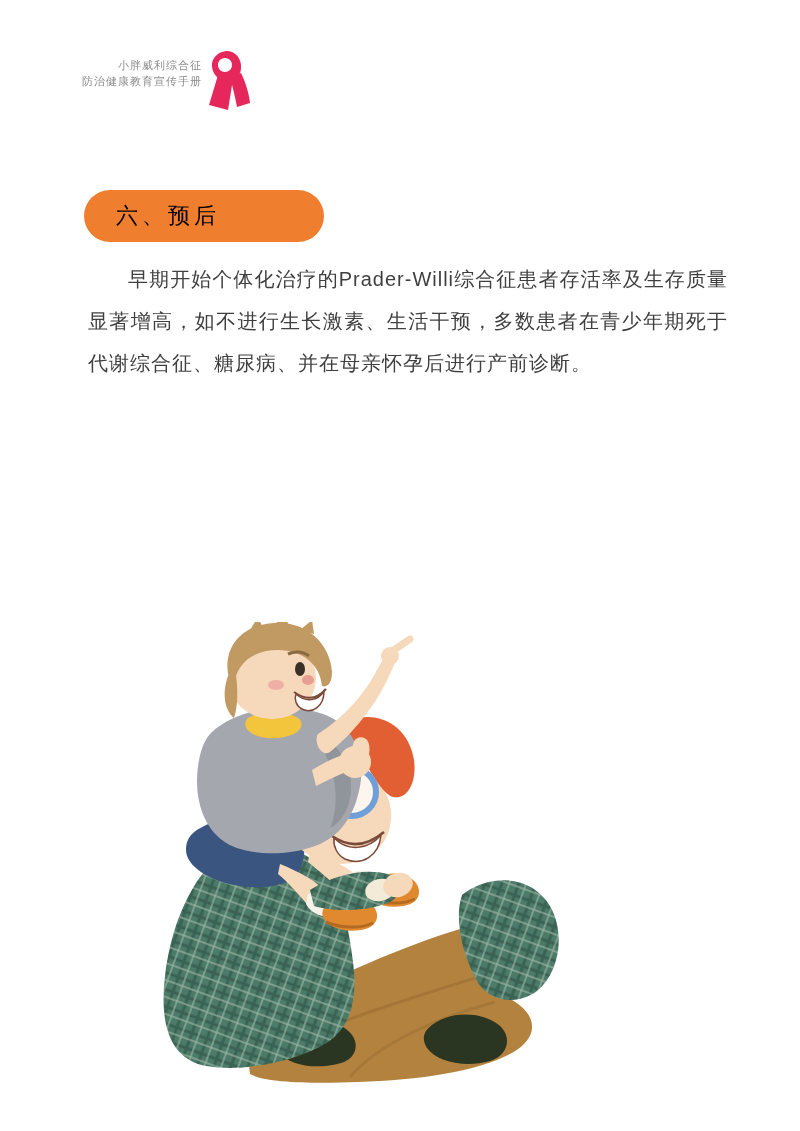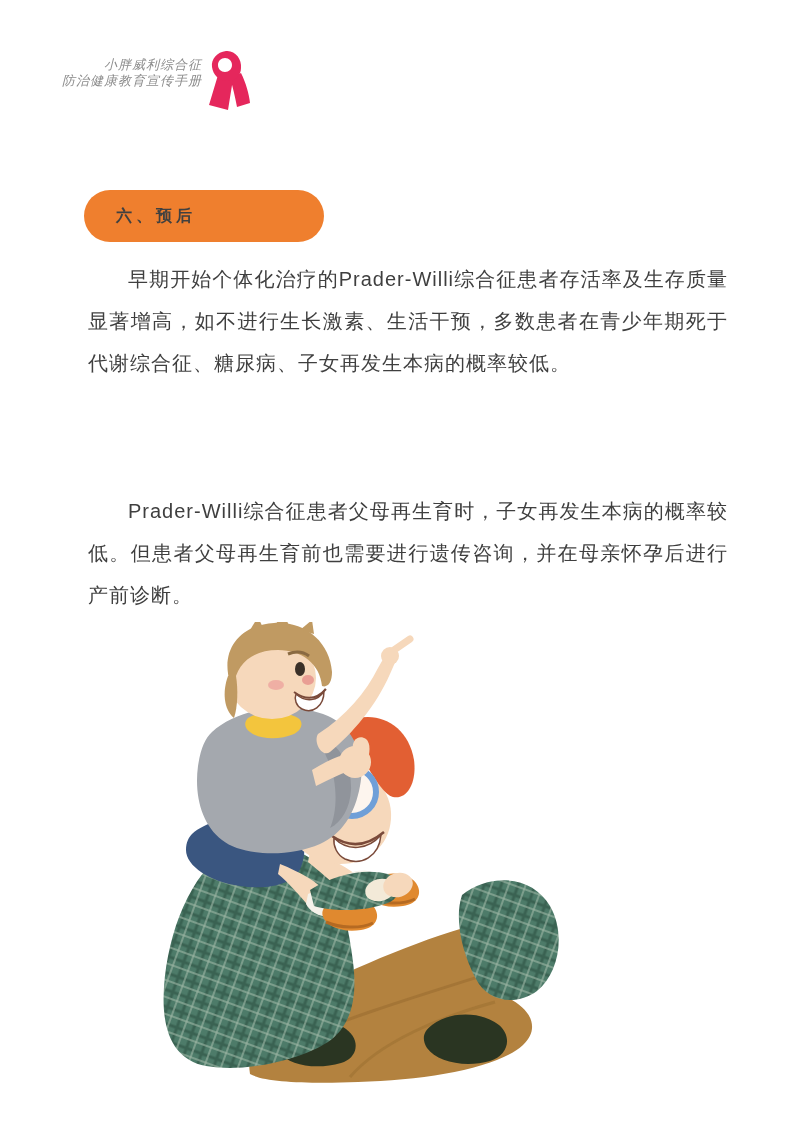--- a/index.html
+++ b/index.html
@@ -8,29 +8,29 @@
     width:800px;height:1131px;
     background:#ffffff;
     outline:1px solid #e3e3e3;
     overflow:hidden;
     font-family:"Liberation Sans","DejaVu Sans",sans-serif;
   }
   
   .hdr-text{
     position:absolute;left:0;top:57px;width:202px;
     text-align:right;
-    font-size:13px;line-height:16px;
-    color:#8c8c8c;letter-spacing:1px;font-style:italic;
+    font-size:11px;line-height:16px;
+    color:#8c8c8c;letter-spacing:1px;
   }
   .ribbon{position:absolute;left:205px;top:50px;width:46px;height:62px;}
   
   .badge{
     position:absolute;left:84px;width:240px;height:52px;
     background:#ef7f2e;border-radius:26px;
-    color:#404040;font-size:16px;font-weight:bold;letter-spacing:4px;
+    color:#000000;font-size:22px;font-weight:normal;letter-spacing:4px;
     line-height:52px;padding-left:32px;box-sizing:border-box;
   }
   .badge.b1{top:190px;}
   .badge.b2{top:417px;}
   
   .body-p{
     position:absolute;left:88px;width:640px;margin:0;
     font-size:20px;line-height:42px;letter-spacing:1px;
     color:#3f3f3f;text-align:justify;text-indent:2em;
   }
@@ -56,23 +56,22 @@
 
     <path d="M13,25 C17,28 23,29 28,29 L23,60 L4,55 Z" fill="#e5275c"></path>
 
     <path fill-rule="evenodd" fill="#e5275c" d="M21,1 C12,2 6,9 7,17 C8,25 14,30 21,31 C29,32 36,26 36,18 C37,9 30,0 21,1 Z
       M20,8 C16,8 13,11 13,15 C13,19 16,22 20,22 C24,22 27,19 27,15 C27,11 24,8 20,8 Z"></path>
   </svg>
 
   <div class="badge b1">
     <span>六、预后</span>
   </div>
-  <p class="body-p p1">早期开始个体化治疗的Prader-Willi综合征患者存活率及生存质量显著增高，如不进行生长激素、生活干预，多数患者在青少年期死于代谢综合征、糖尿病、子女再发生本病的概率较低。</p>
+  <p class="body-p p1">早期开始个体化治疗的Prader-Willi综合征患者存活率及生存质量显著增高，如不进行生长激素、生活干预，多数患者在青少年期死于代谢综合征、糖尿病、并在母亲怀孕后进行产前诊断。</p>
 
-  <p class="body-p p2">Prader-Willi综合征患者父母再生育时，子女再发生本病的概率较低。但患者父母再生育前也需要进行遗传咨询，并在母亲怀孕后进行产前诊断。</p>
 
   <div class="illus">
     <svg viewBox="0 0 420 468" aria-hidden="true">
       <defs>
         <pattern id="plaid" width="16" height="16" patternUnits="userSpaceOnUse" patternTransform="rotate(20)">
           <rect width="16" height="16" fill="#4d7b69"></rect>
           <line x1="0" y1="4" x2="16" y2="4" stroke="#3a6252" stroke-width="3"></line>
           <line x1="4" y1="0" x2="4" y2="16" stroke="#3a6252" stroke-width="3"></line>
           <line x1="0" y1="11" x2="16" y2="11" stroke="#9cb5a4" stroke-width="1.2"></line>
           <line x1="11" y1="0" x2="11" y2="16" stroke="#9cb5a4" stroke-width="1.2"></line>

